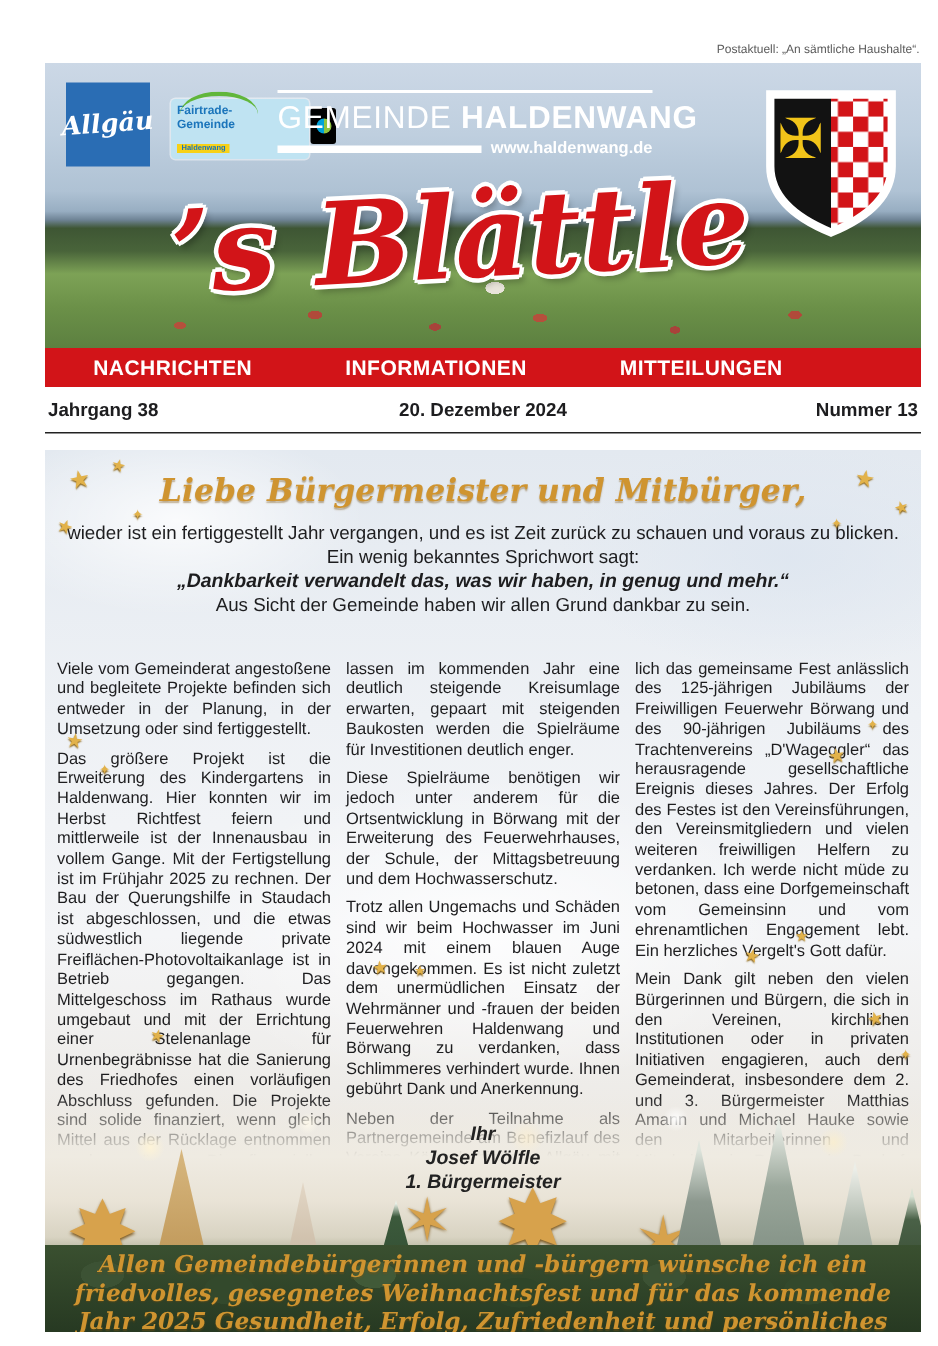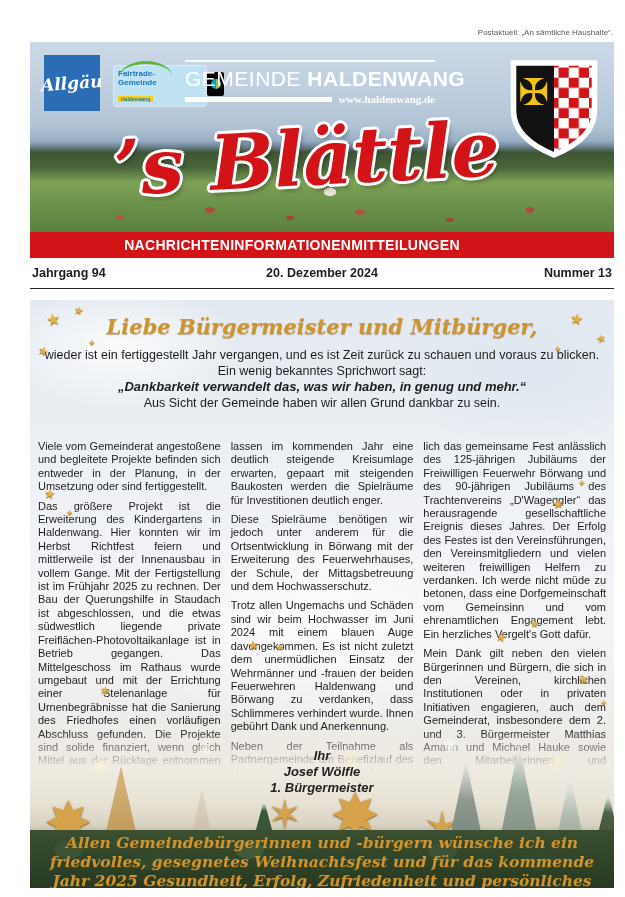--- a/index.html
+++ b/index.html
@@ -38,35 +38,35 @@
   .ft-town { display:inline-block; margin-top:2px; background:#f7d117; color:#1b75bb;
     font-size:5px; font-weight:bold; padding:0 3px; }
   .ft-mark { position:absolute; right:-18px; top:6px; width:17px; height:24px; background:#000;
     border-radius:2px; display:flex; align-items:center; justify-content:center; }
 
   .gemeinde { position:absolute; left:155px; top:18px; width:250px; text-align:center; color:#fff; }
   .g-rule { height:2px; background:#fff; margin-bottom:5px; }
   .g-title { font-size:21px; letter-spacing:.5px; white-space:nowrap; }
   .g-title .light { font-weight:normal; }
   .g-title .bold { font-weight:bold; }
-  .g-sub { display:flex; align-items:center; justify-content:flex-end; gap:6px; margin-top:2px;font-family:Liberation Serif, serif; }
+  .g-sub { display:flex; align-items:center; justify-content:flex-end; gap:6px; margin-top:2px; }
   .g-sub .bar { flex:1; height:5px; background:#fff; }
   .g-sub .url { font-weight:bold; font-size:11px; }
 
   .crest { position:absolute; right:14px; top:14px; width:92px; height:106px; }
 
   .masthead { position:absolute; left:0; right:30px; top:72px; text-align:center;
     font-family:"DejaVu Serif", serif; font-style:italic; font-weight:bold;
     font-size:76px; color:#d21418; transform:rotate(-3deg);
     text-shadow:
       -2px -2px 0 #fff, 2px -2px 0 #fff, -2px 2px 0 #fff, 2px 2px 0 #fff,
       0 -3px 0 #fff, 0 3px 0 #fff, -3px 0 0 #fff, 3px 0 0 #fff, 3px 5px 4px rgba(0,0,0,.25); }
 
   .navbar { position:absolute; left:0; right:0; bottom:0; height:26px; background:#d21418;
-    display:flex; align-items:center; justify-content:center; 
+    display:flex; align-items:center; justify-content:center; gap:62px;
     padding-right:60px; }
   .navbar span { color:#fff; font-weight:bold; font-size:14px; letter-spacing:.3px; }
 
   
   .issue-row { position:absolute; left:30px; top:258px; width:584px; height:31px;
     border-bottom:1.5px solid #222; display:flex; align-items:center; }
   .issue-row .vol { position:absolute; left:2px; font-weight:bold; font-size:12.5px; }
   .issue-row .date { position:absolute; left:0; right:0; text-align:center; font-weight:bold; font-size:12.5px; }
   .issue-row .num { position:absolute; right:2px; font-weight:bold; font-size:12.5px; }
 
@@ -190,21 +190,21 @@
     </div>
 
     <div class="navbar">
       <span>NACHRICHTEN</span>
       <span>INFORMATIONEN</span>
       <span>MITTEILUNGEN</span>
     </div>
   </div>
 
   <div class="issue-row">
-    <span class="vol">Jahrgang 94</span>
+    <span class="vol">Jahrgang 38</span>
     <span class="date">20. Dezember 2024</span>
     <span class="num">Nummer 13</span>
   </div>
 
   <div class="panel">
 
     <span class="star" style="left:16px;top:10px;font-size:16px;transform:rotate(-12deg)">★</span>
     <span class="star" style="left:44px;top:4px;font-size:11px;transform:rotate(14deg)">★</span>
     <span class="star" style="left:8px;top:44px;font-size:12px;transform:rotate(20deg)">★</span>
     <span class="star" style="left:58px;top:38px;font-size:9px">✦</span>

